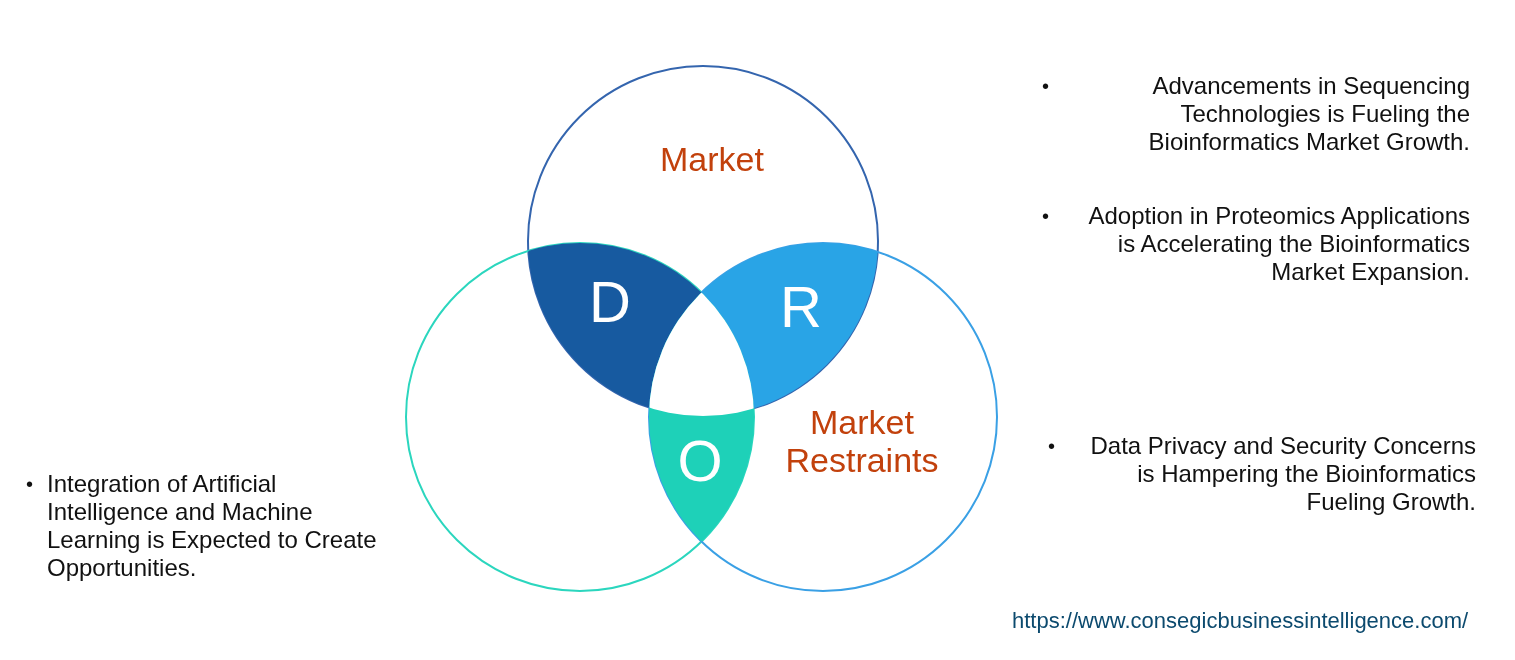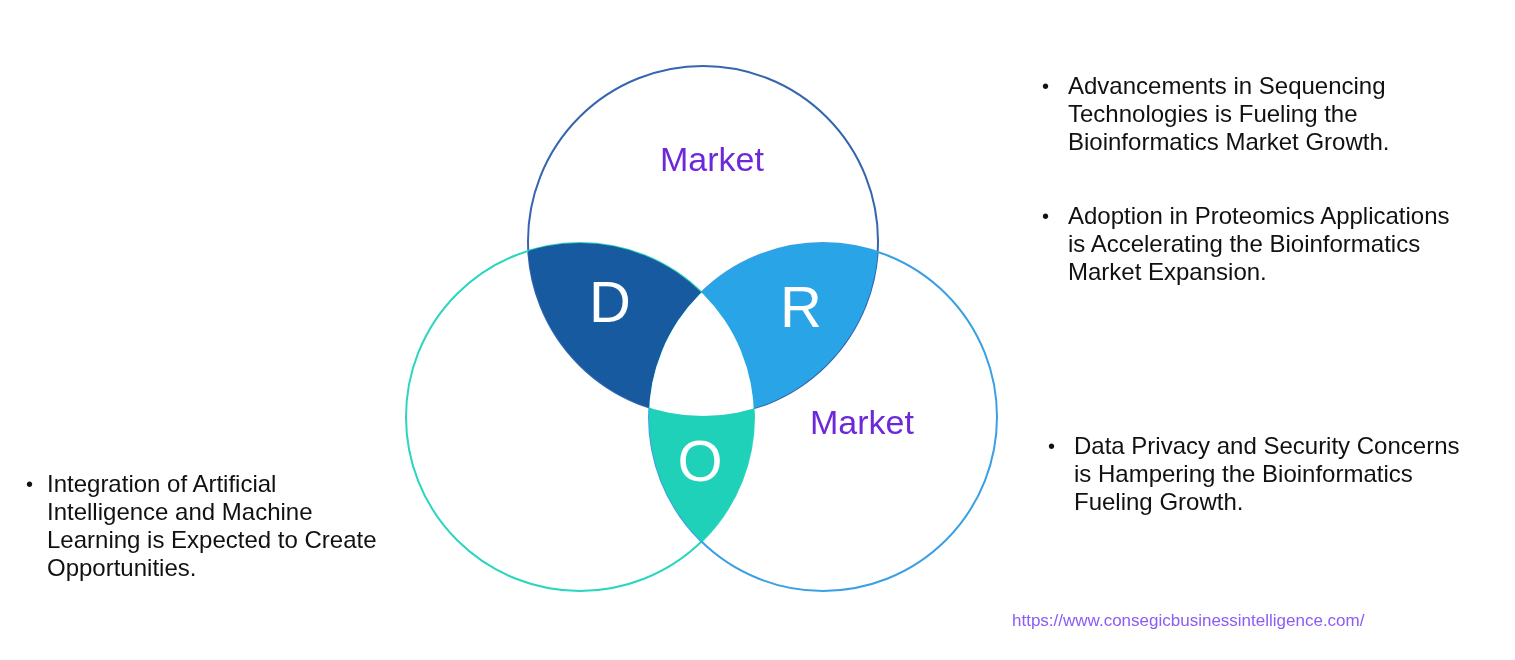--- a/index.html
+++ b/index.html
@@ -14,21 +14,21 @@
   .venn {
     position: absolute;
     left: 0; top: 0;
     width: 1515px;
     height: 660px;
   }
   .circle-label {
     position: absolute;
     font-size: 34px;
     line-height: 38px;
-    color: #6d28d9;
+    color: #c2410c;
     white-space: nowrap;
   }
   .circle-label.centered { text-align: center; }
   .overlap-letter {
     position: absolute;
     transform: translate(-50%, -50%);
     font-size: 58px;
     line-height: 1;
     font-weight: 400;
     color: #ffffff;
@@ -42,28 +42,28 @@
     line-height: 28px;
   }
   .note .marker {
     flex: 0 0 auto;
     font-size: 20px;
     line-height: 28px;
   }
   .note.left-col .marker { width: 21px; }
   .note.right-col .marker { width: 26px; }
   .note.left-col .note-text { width: 345px; }
-  .note.right-col .note-text { width: 402px; }
+  .note.right-col .note-text { width: 402px; text-align: right; }
   .footer-url {
     position: absolute;
     left: 1012px;
     top: 608px;
-    font-size: 17px;
+    font-size: 22px;
     line-height: 26px;
-    color: #8b5cf6;
+    color: #0c4a6e;
     white-space: nowrap;
   }
 </style>
 </head>
 <body>
 
 <div class="stage">
 
   <svg class="venn" viewBox="0 0 1515 660" width="1515" height="660">
     <defs>
@@ -105,20 +105,21 @@
   <div class="overlap-letter" style="left:801px; top:307px;">R</div>
   <div class="overlap-letter" style="left:700px; top:461px;">O</div>
 
   <div class="circle-label" style="left:660px; top:140px;">
     <div>Market</div>
   </div>
 
 
   <div class="circle-label centered" style="left:752px; top:403px; width:220px;">
     <div>Market</div>
+    <div>Restraints</div>
   </div>
 
   <div class="note left-col" style="left:26px; top:470px;">
     <span class="marker">•</span>
     <span class="note-text">Integration of Artificial Intelligence and Machine Learning is Expected to Create Opportunities.</span>
   </div>
 
   <div class="note right-col" style="left:1042px; top:72px;">
     <span class="marker">•</span>
     <span class="note-text">Advancements in Sequencing Technologies is Fueling the Bioinformatics Market Growth.</span>

